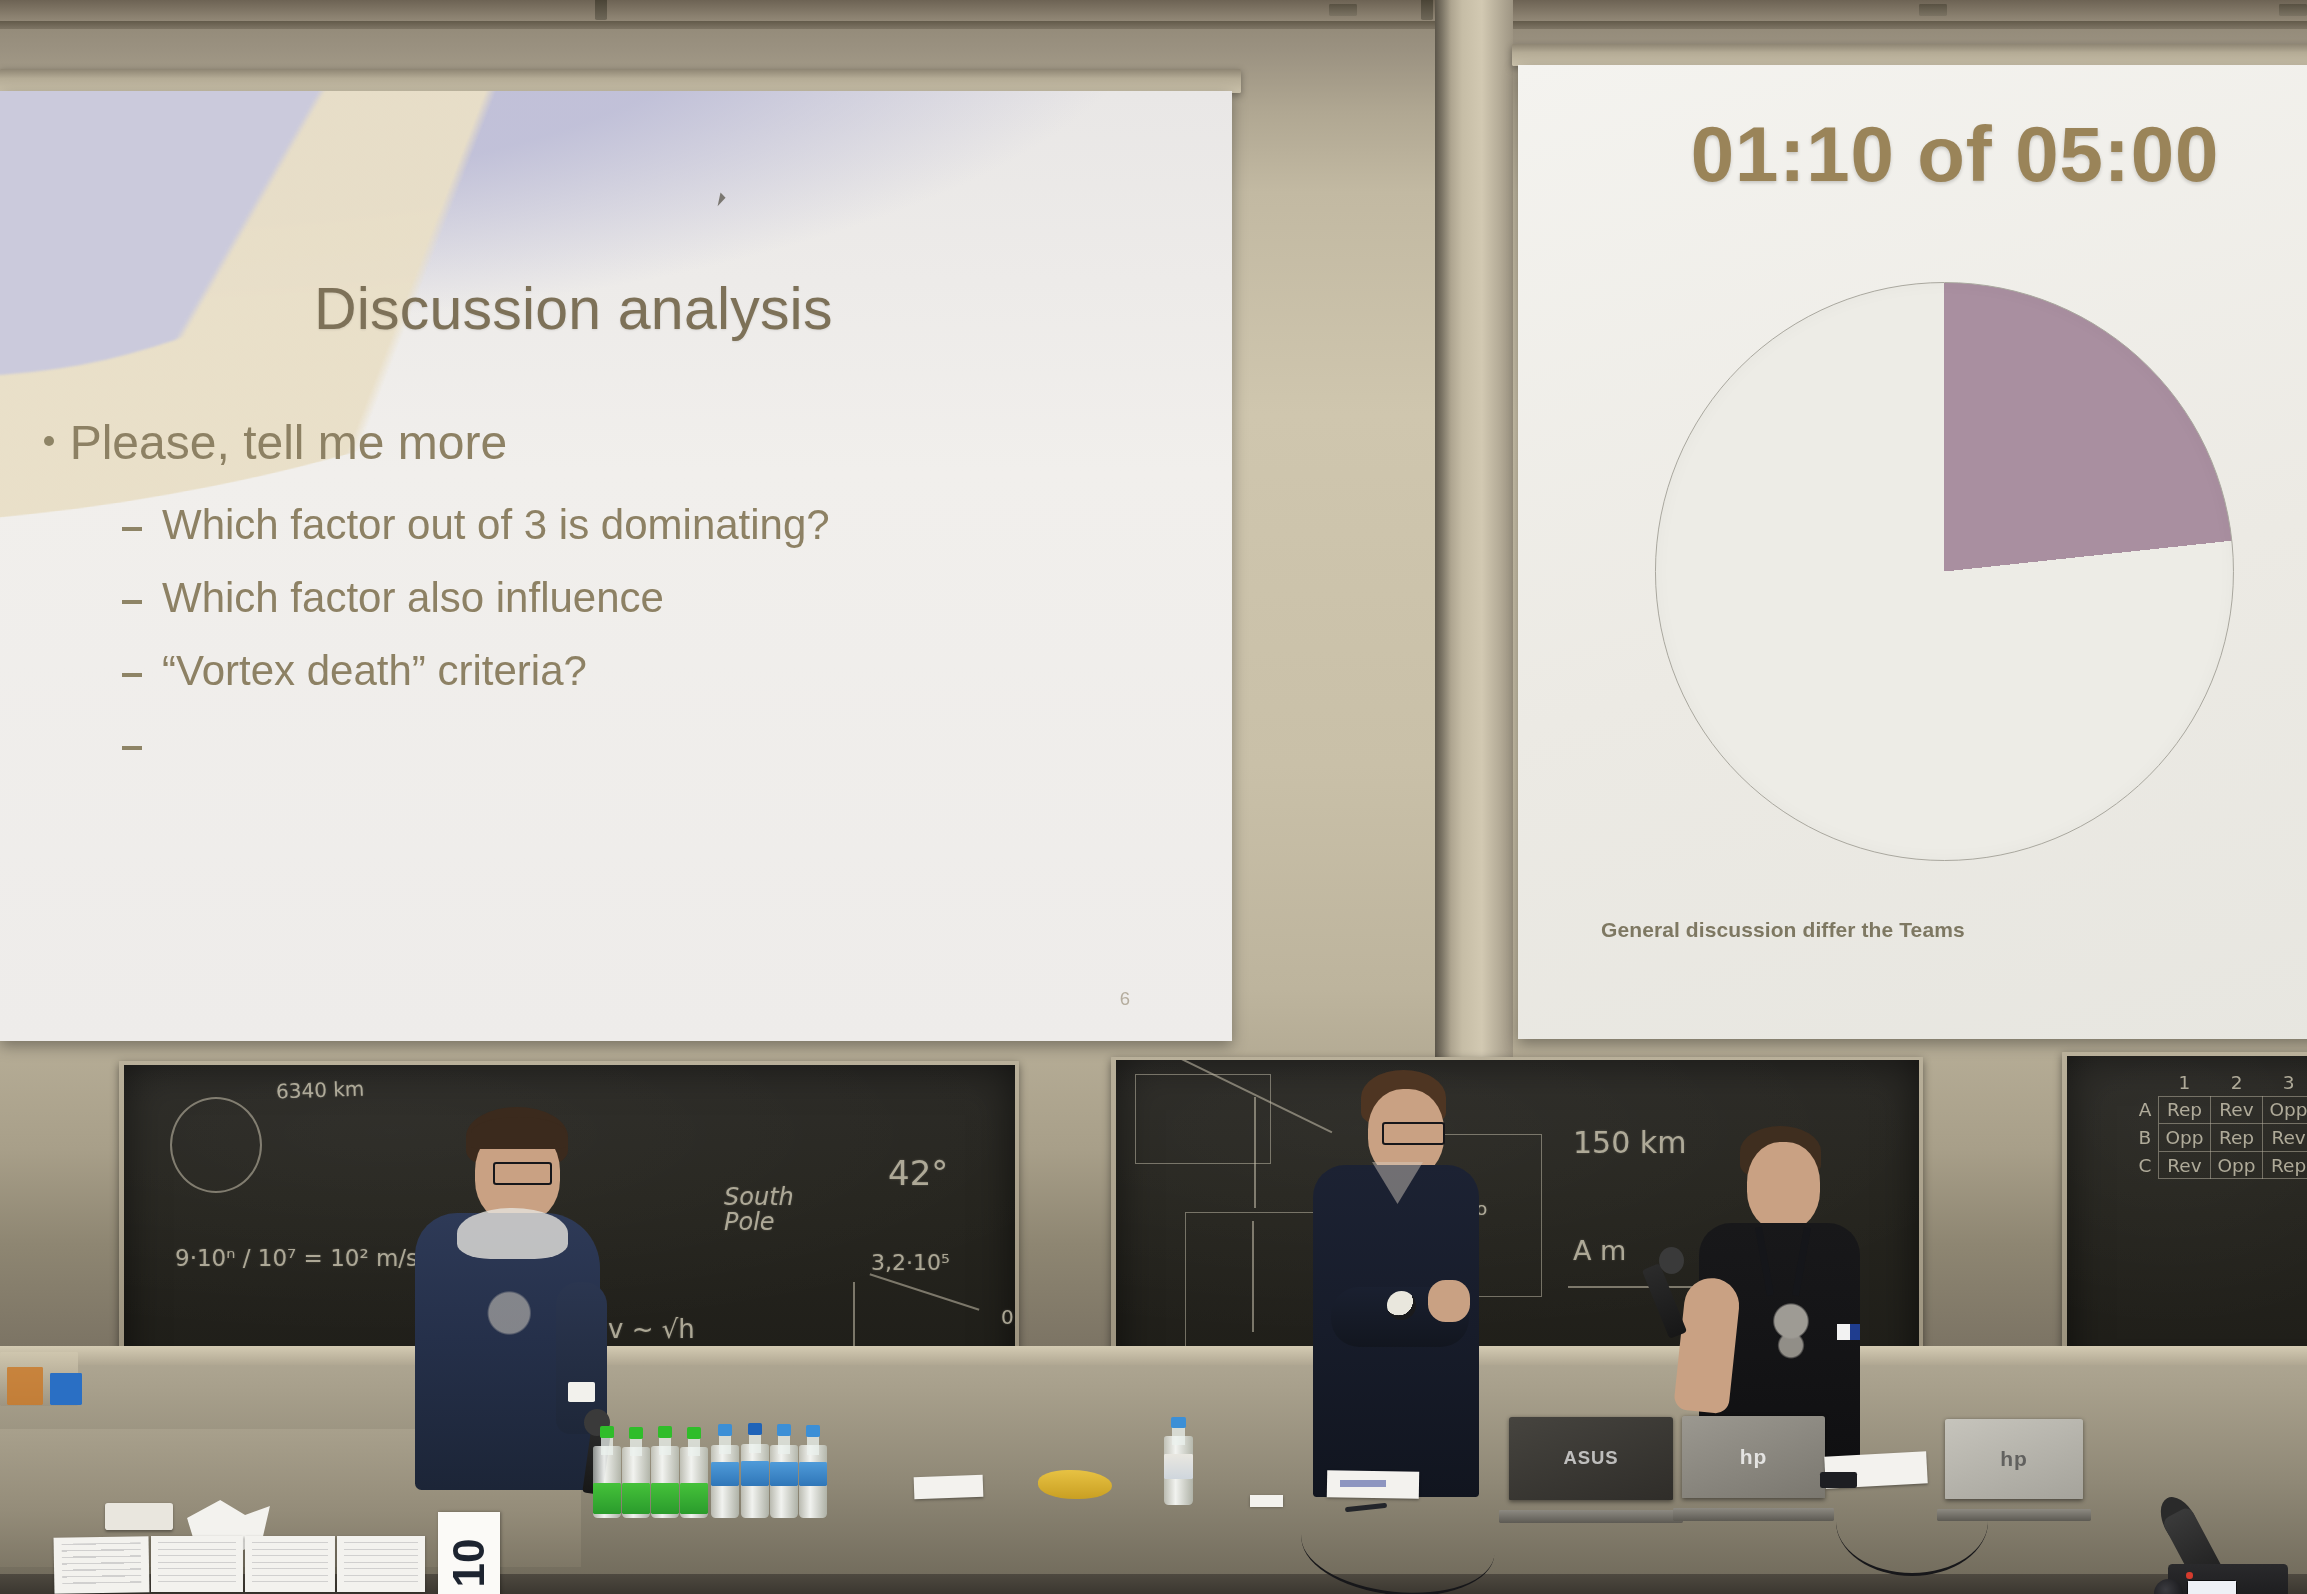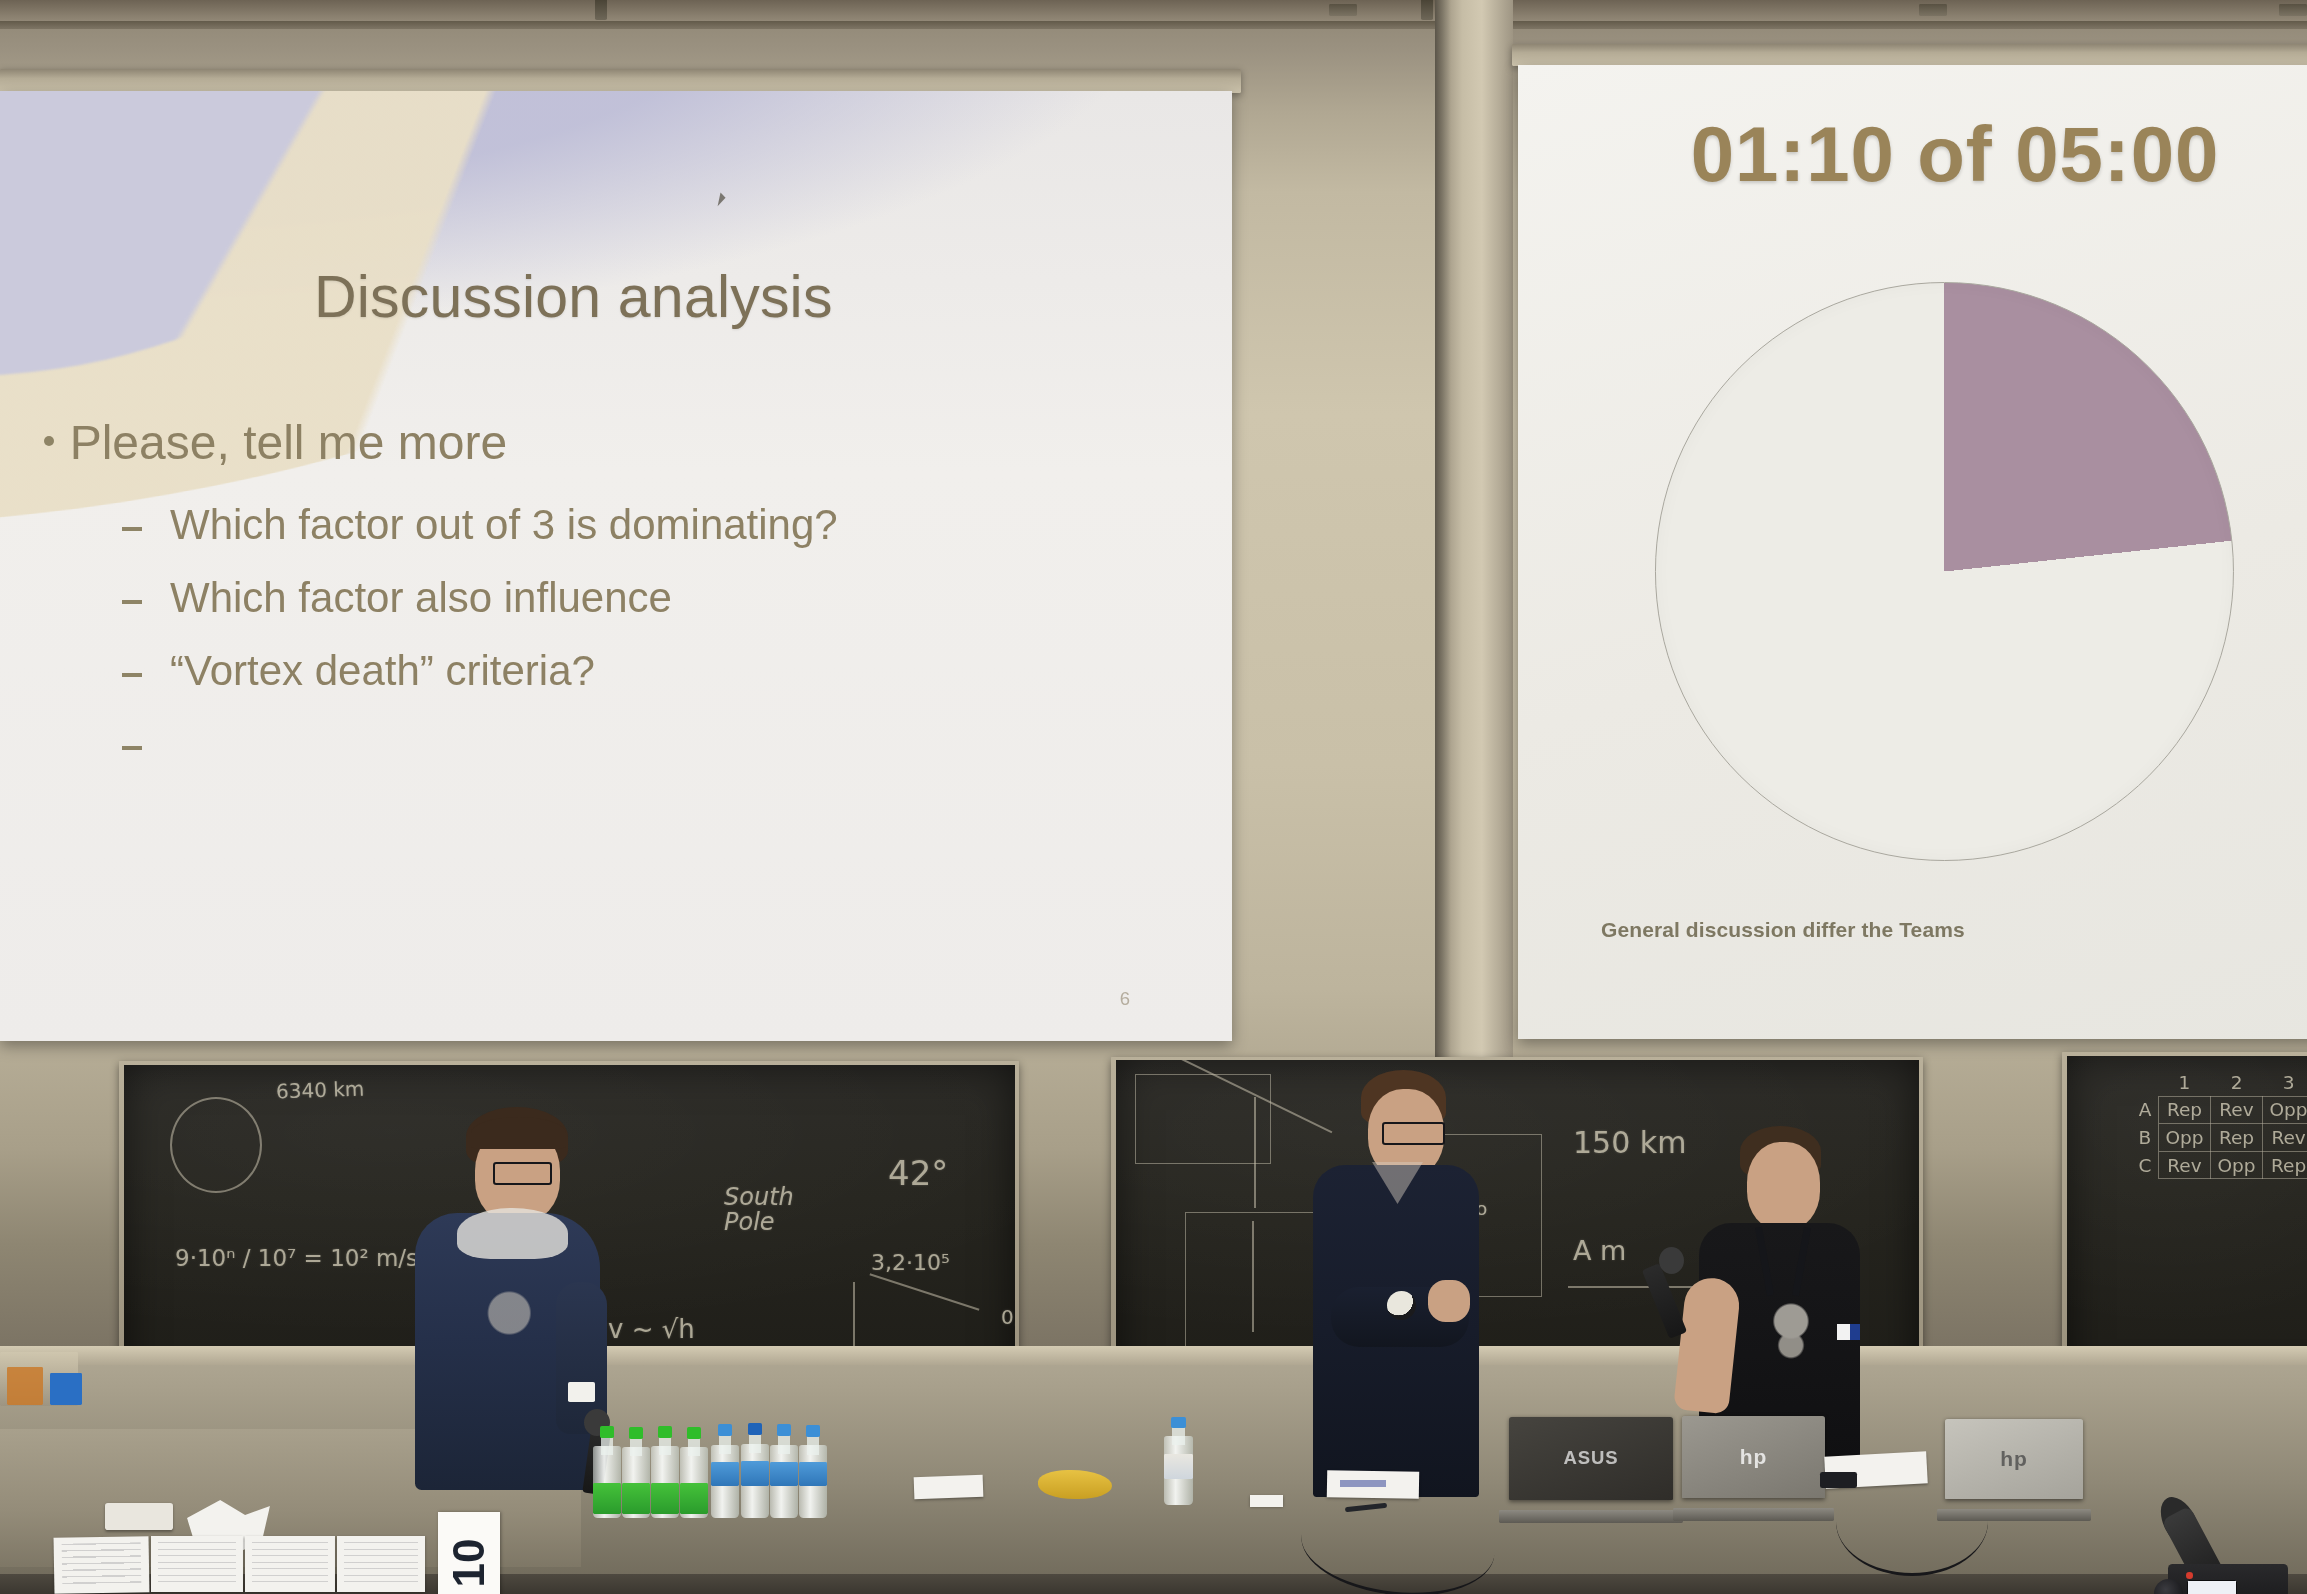--- a/index.html
+++ b/index.html
@@ -53,27 +53,27 @@
       linear-gradient(180deg,#e9e7e6 0%, #f1efec 40%, #eeecea 100%);
   }
   .slide-swoosh{position:absolute;left:-6%;top:-4%;width:76%;height:46%;
     background:linear-gradient(115deg, rgba(233,223,199,.95) 0 52%, rgba(233,223,199,0) 53%);
     border-bottom-right-radius:100% 90%;
     transform:rotate(-4deg);
     filter:blur(0.5px);}
   .slide-swoosh2{position:absolute;left:-8%;top:-10%;width:46%;height:40%;
     background:linear-gradient(120deg, rgba(200,200,222,.9) 0 60%, rgba(200,200,222,0) 61%);
     border-bottom-right-radius:90% 100%;filter:blur(0.9px);}
-  .slide-title{position:absolute;left:314px;top:172px;
+  .slide-title{position:absolute;left:314px;top:184px;
     font-size:59px;color:#7d7158;letter-spacing:0.2px;text-shadow:0 1.4px 2.3px rgba(0,0,0,.10);}
   .slide-body{position:absolute;left:44px;top:323px;right:37px;}
   .bul1{display:flex;align-items:flex-start;gap:15.7px;margin-bottom:25px;}
   .bul1 .dot{width:10px;height:10px;border-radius:50%;background:#8e8466;margin-top:22px;flex:0 0 auto;}
   .bul1 .txt{font-size:48px;color:#8d8164;line-height:1.22;}
-  .bul2{display:flex;align-items:flex-start;gap:28px;margin:18.5px 0 0 78px;}
+  .bul2{display:flex;align-items:flex-start;gap:20px;margin:18.5px 0 0 78px;}
   .bul2 .dash{width:20px;height:4.6px;background:#8e8466;margin-top:29px;flex:0 0 auto;}
   .bul2 .txt{font-size:42px;color:#8d8164;line-height:1.30;max-width:891px;}
   .slide-num{position:absolute;right:102px;bottom:31px;font-size:18.5px;color:#b5ad9e;}
 
   
   #slide-right{
     left:1518px;top:65px;width:874px;height:974px;
     background:#f0efeb;
   }
   .timer-bg{position:absolute;inset:0;

